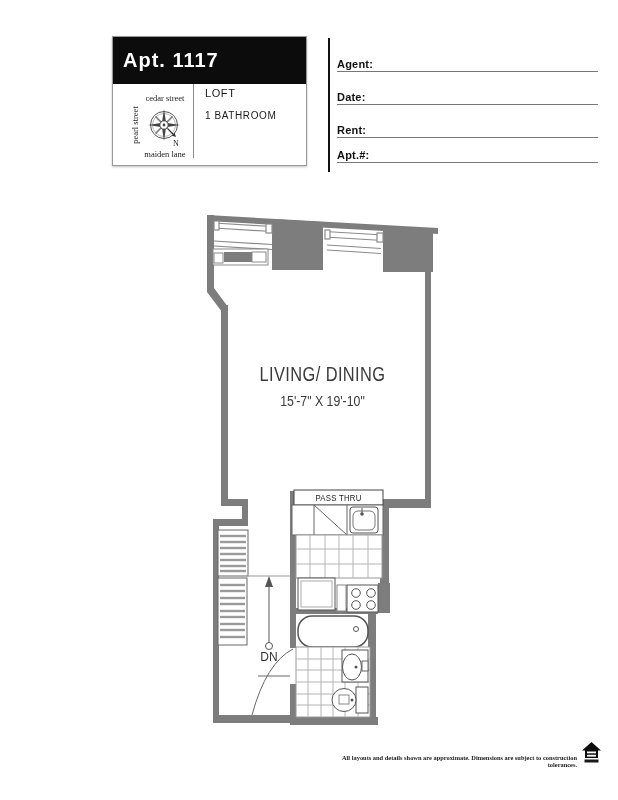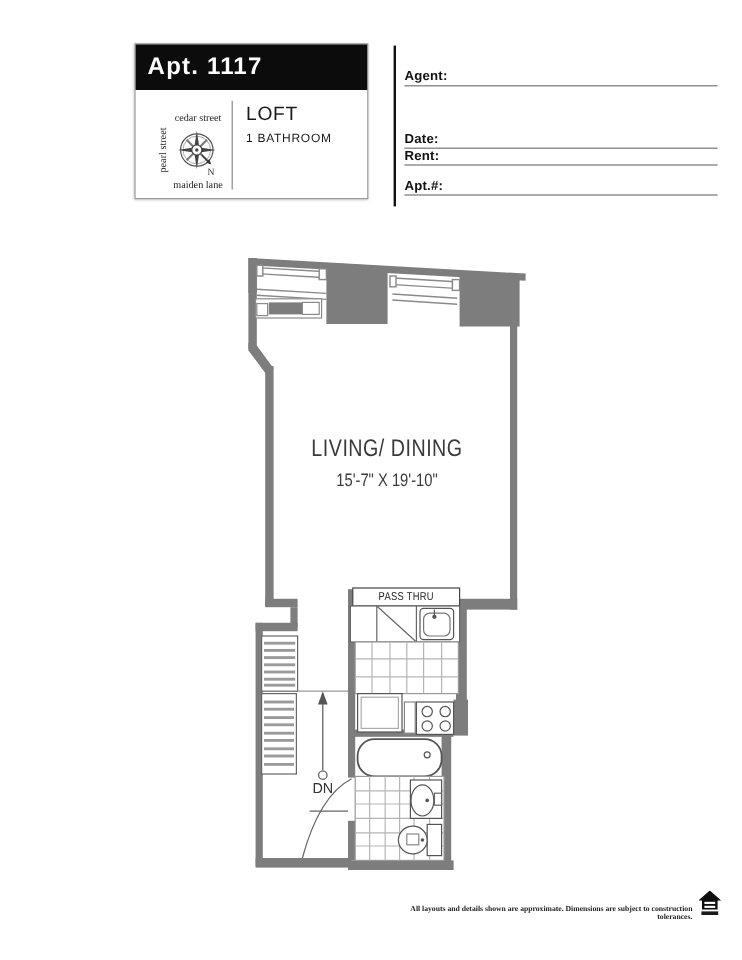--- a/index.html
+++ b/index.html
@@ -9,29 +9,29 @@
   .logo{position:absolute;left:38px;top:32px;width:61px;height:132px;
         border:2px solid #3a3a3a;background:linear-gradient(180deg,#5f5f5f 0%,#9a9a9a 45%,#d9d9d9 100%);
         display:flex;flex-direction:column;align-items:center;}
   .logo-number{font-family:"Liberation Serif",serif;font-weight:bold;font-size:21px;
         color:#fff;margin-top:2px;line-height:22px;text-shadow:0 0 1px #000;}
   .logo-name{font-family:"Liberation Serif",serif;font-weight:bold;font-size:11.5px;
         color:#0d0d0d;line-height:11px;text-align:center;letter-spacing:.2px;}
   
   .apt-box{position:absolute;left:112px;top:36px;width:193px;height:128px;
         border:1px solid #999;background:#fff;box-shadow:0 1px 2px rgba(0,0,0,.25);}
-  .apt-bar{position:absolute;left:0;top:0;width:100%;height:38px;background:#0c0c0c;
+  .apt-bar{position:absolute;left:0;top:0;width:100%;height:47px;background:#0c0c0c;
         color:#fff;font-size:20px;font-weight:bold;letter-spacing:1px;
         display:flex;align-items:center;padding-left:10px;box-sizing:border-box;}
   .apt-white{position:absolute;left:0;top:41px;width:100%;height:76px;}
   .compass-label{position:absolute;font-family:"Liberation Serif",serif;font-size:8.5px;color:#222;
         width:84px;text-align:center;}
   .compass-label.rot{transform:rotate(-90deg);transform-origin:center;width:60px;}
   .divider-v{position:absolute;left:80px;top:6px;width:1px;height:74px;background:#8a8a8a;}
-  .unit-type{position:absolute;left:92px;top:9px;font-size:16px;color:#1a1a1a;letter-spacing:.6px;}
+  .unit-type{position:absolute;left:92px;top:9px;font-size:11px;color:#1a1a1a;letter-spacing:.6px;}
   .unit-bath{position:absolute;left:92px;top:24px;font-size:10px;color:#1a1a1a;letter-spacing:.6px;margin-top:8px;}
   
   .form-vline{position:absolute;left:328px;top:38px;width:2px;height:134px;background:#111;}
   .form-row{position:absolute;left:337px;width:261px;height:16px;border-bottom:1px solid #777;}
   .form-label{position:absolute;left:0;bottom:1px;font-size:11px;font-weight:bold;color:#111;
         letter-spacing:.2px;}
   
   .plan-label{position:absolute;color:#3a3a3a;text-align:center;z-index:2;}
   .cond{transform:scaleX(.82);transform-origin:center;}
   .room-name{left:225px;top:363px;width:195px;font-size:20px;letter-spacing:.5px;}
@@ -239,21 +239,21 @@
       <div class="unit-type">LOFT</div>
       <div class="unit-bath">1 BATHROOM</div>
     </div>
   </div>
 
   <div>
     <div class="form-vline"></div>
     <div class="form-row" style="top:55px;">
       <span class="form-label">Agent:</span>
     </div>
-    <div class="form-row" style="top:88px;margin-top:19px;">
+    <div class="form-row" style="top:88px;">
       <span class="form-label">Date:</span>
     </div>
     <div class="form-row" style="top:121px;">
       <span class="form-label">Rent:</span>
     </div>
     <div class="form-row" style="top:146px;">
       <span class="form-label">Apt.#:</span>
     </div>
   </div>
 

